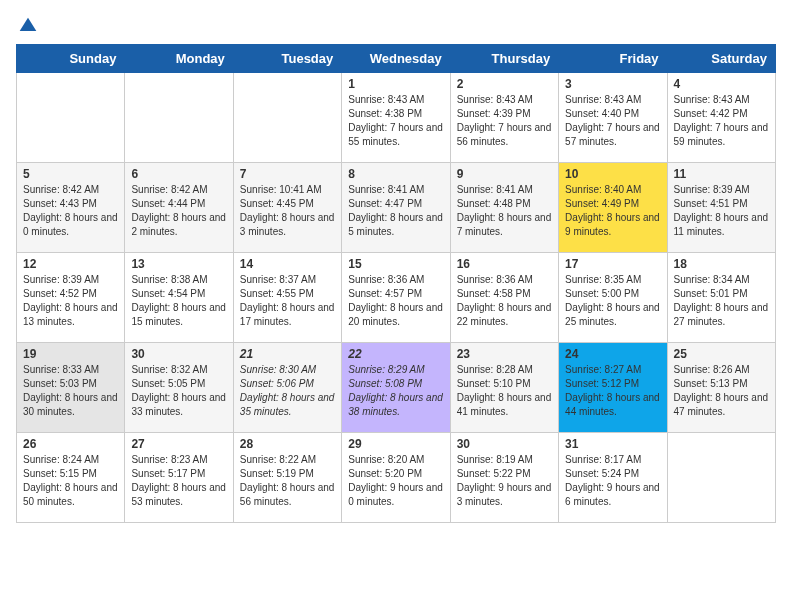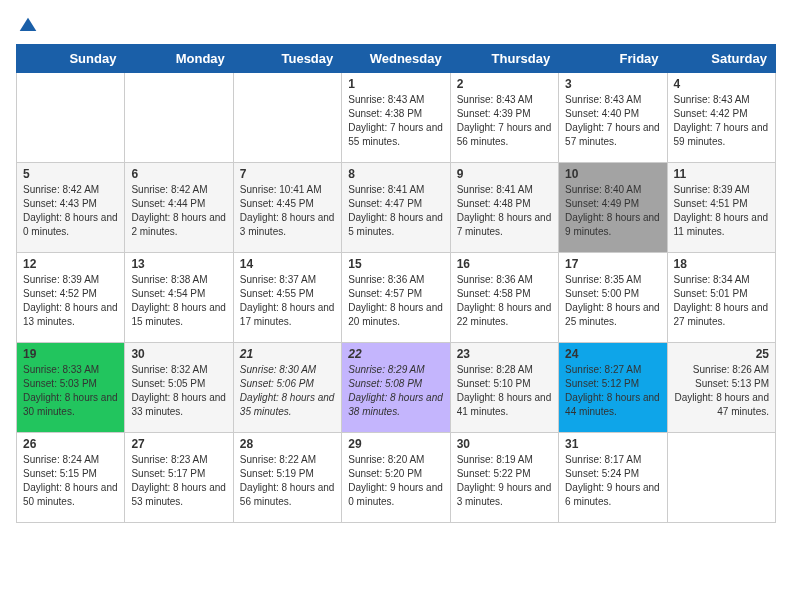--- a/index.html
+++ b/index.html
@@ -187,21 +187,21 @@
 Daylight: 8 hours
 and 5 minutes.</div>
         </td>
         <td style="background: rgb(245, 245, 245);">
           <div class="day-number">9</div>
           <div class="day-info">Sunrise: 8:41 AM
 Sunset: 4:48 PM
 Daylight: 8 hours
 and 7 minutes.</div>
         </td>
-        <td style="background: #a3a3a3;">
+        <td style="background: #fde047;">
           <div class="day-number">10</div>
           <div class="day-info">Sunrise: 8:40 AM
 Sunset: 4:49 PM
 Daylight: 8 hours
 and 9 minutes.</div>
         </td>
         <td style="background: rgb(245, 245, 245);">
           <div class="day-number">11</div>
           <div class="day-info">Sunrise: 8:39 AM
 Sunset: 4:51 PM
@@ -254,21 +254,21 @@
         </td>
         <td>
           <div class="day-number">18</div>
           <div class="day-info">Sunrise: 8:34 AM
 Sunset: 5:01 PM
 Daylight: 8 hours
 and 27 minutes.</div>
         </td>
       </tr>
       <tr>
-        <td style="background: #22c55e; margin-top: 11px;">
+        <td style="background: #e5e5e5; margin-top: 11px;">
           <div class="day-number">19</div>
           <div class="day-info">Sunrise: 8:33 AM
 Sunset: 5:03 PM
 Daylight: 8 hours
 and 30 minutes.</div>
         </td>
         <td style="background: rgb(245, 245, 245);">
           <div class="day-number">30</div>
           <div class="day-info">Sunrise: 8:32 AM
 Sunset: 5:05 PM
@@ -296,21 +296,21 @@
 Daylight: 8 hours
 and 41 minutes.</div>
         </td>
         <td style="background: #0ea5e9;">
           <div class="day-number">24</div>
           <div class="day-info">Sunrise: 8:27 AM
 Sunset: 5:12 PM
 Daylight: 8 hours
 and 44 minutes.</div>
         </td>
-        <td style="background: rgb(245, 245, 245); text-align: right;">
+        <td style="background: rgb(245, 245, 245);">
           <div class="day-number">25</div>
           <div class="day-info">Sunrise: 8:26 AM
 Sunset: 5:13 PM
 Daylight: 8 hours
 and 47 minutes.</div>
         </td>
       </tr>
       <tr>
         <td>
           <div class="day-number">26</div>

